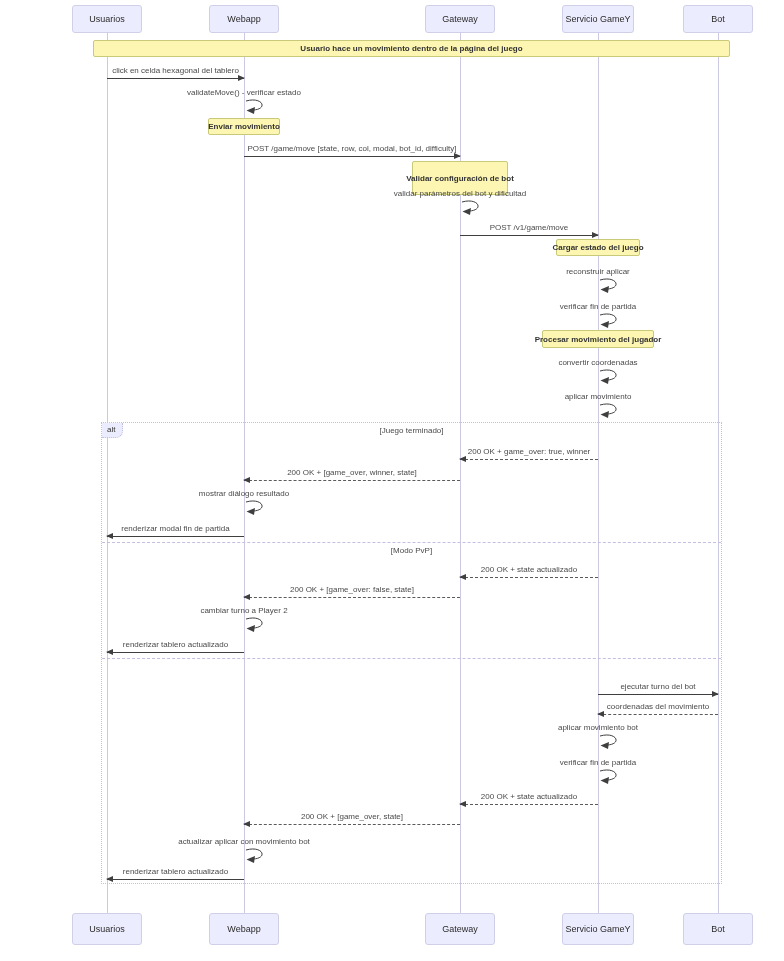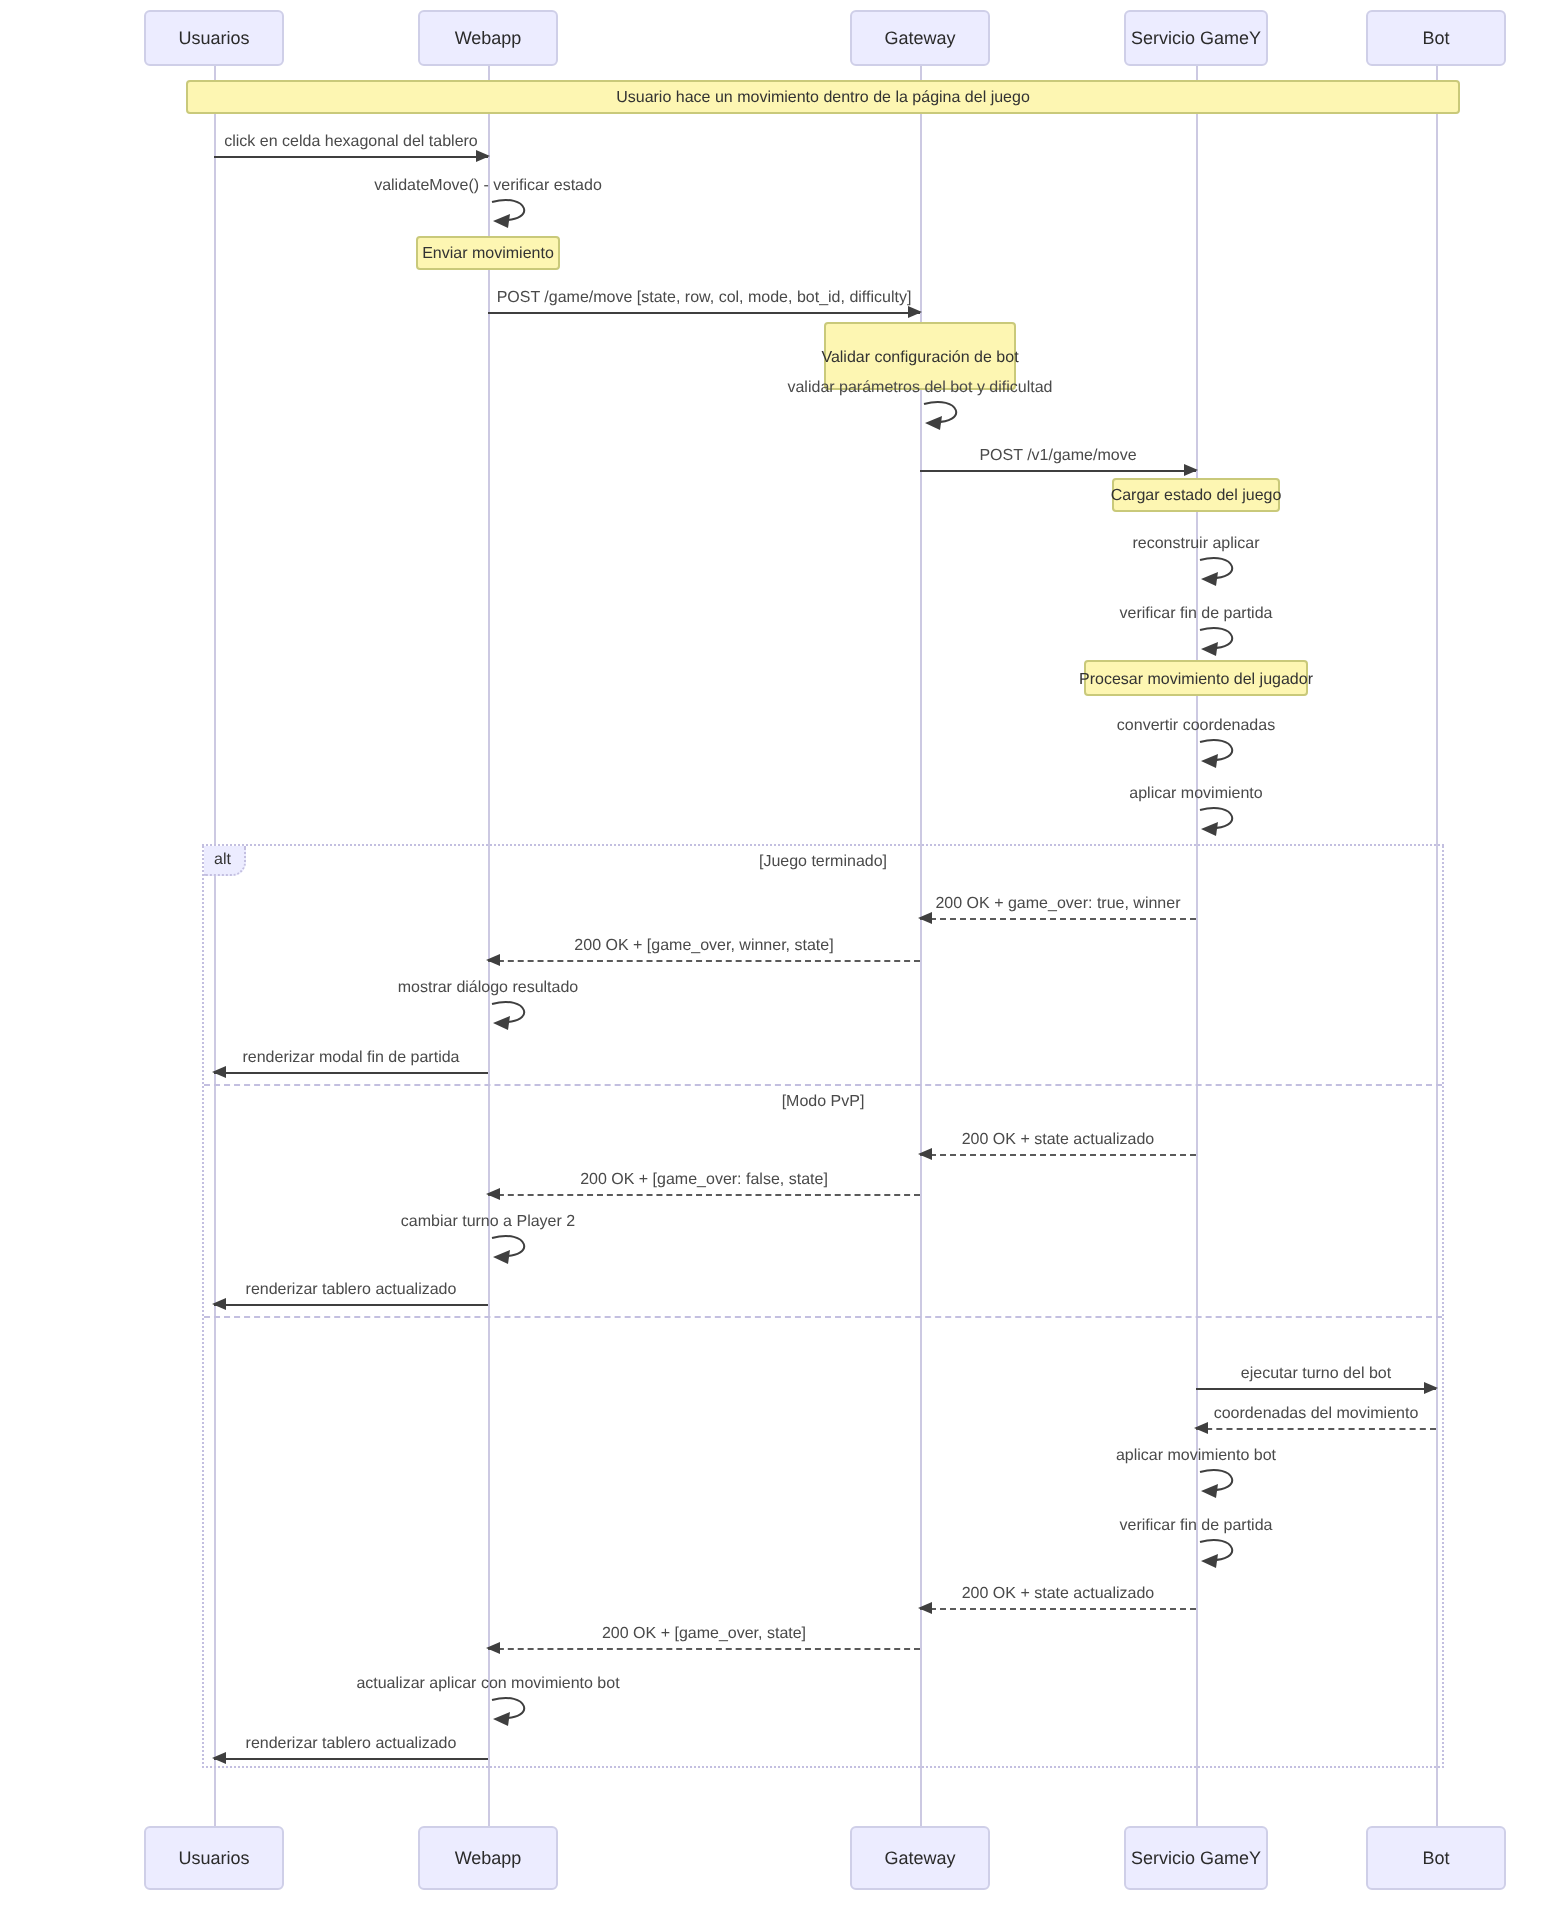--- a/index.html
+++ b/index.html
@@ -12,21 +12,21 @@
     border-left:1px solid #ccc9e2;
   }
   .actor {
     position:absolute; background:#ececff; border:1px solid #cfcfe8;
     border-radius:3px; display:flex; align-items:center; justify-content:center;
     font-size:9px; color:#2b2b2b; box-sizing:border-box;
   }
   .note {
     position:absolute; background:#fdf6b2; border:1px solid #c9c97a;
     border-radius:2px; display:flex; align-items:center; justify-content:center;
-    font-size:8px; color:#333333; white-space:nowrap; box-sizing:border-box;
+    font-size:8px; color:#333333; white-space:nowrap; box-sizing:border-box;font-weight:bold;
   }
   .msg { position:absolute; }
   .msg .lbl {
     font-size:8px; color:#4a4a4a; text-align:center; white-space:nowrap;
     height:10px; line-height:10px;
   }
   .msg .line { position:relative; margin-top:2px; border-top:1px solid #3f3f3f; height:0; }
   .msg.dashed .line { border-top:1px dashed #5a5a5a; }
   .msg .line::after {
     content:""; position:absolute; top:-4px; width:0; height:0;
@@ -121,21 +121,21 @@
 
   <div class="selfmsg" style="left:94px;top:88px">
     <div class="lbl">validateMove() - verificar estado</div>
     <svg class="loop" width="26" height="16" viewBox="0 0 26 16">
         <path d="M2 2 C 20 -3 25 12 6 11"></path>
         <polygon points="2.5,11.5 11,8 10,15"></polygon>
       </svg>
   </div>
 
   <div class="msg arrow-right" style="left:244px;top:144px;width:216px">
-    <div class="lbl">POST /game/move [state, row, col, mode, bot_id, difficulty]</div>
+    <div class="lbl">POST /game/move [state, row, col, modal, bot_id, difficulty]</div>
     <div class="line"></div>
   </div>
 
   <div class="selfmsg" style="left:310px;top:189px">
     <div class="lbl">validar parámetros del bot y dificultad</div>
     <svg class="loop" width="26" height="16" viewBox="0 0 26 16">
         <path d="M2 2 C 20 -3 25 12 6 11"></path>
         <polygon points="2.5,11.5 11,8 10,15"></polygon>
       </svg>
   </div>

